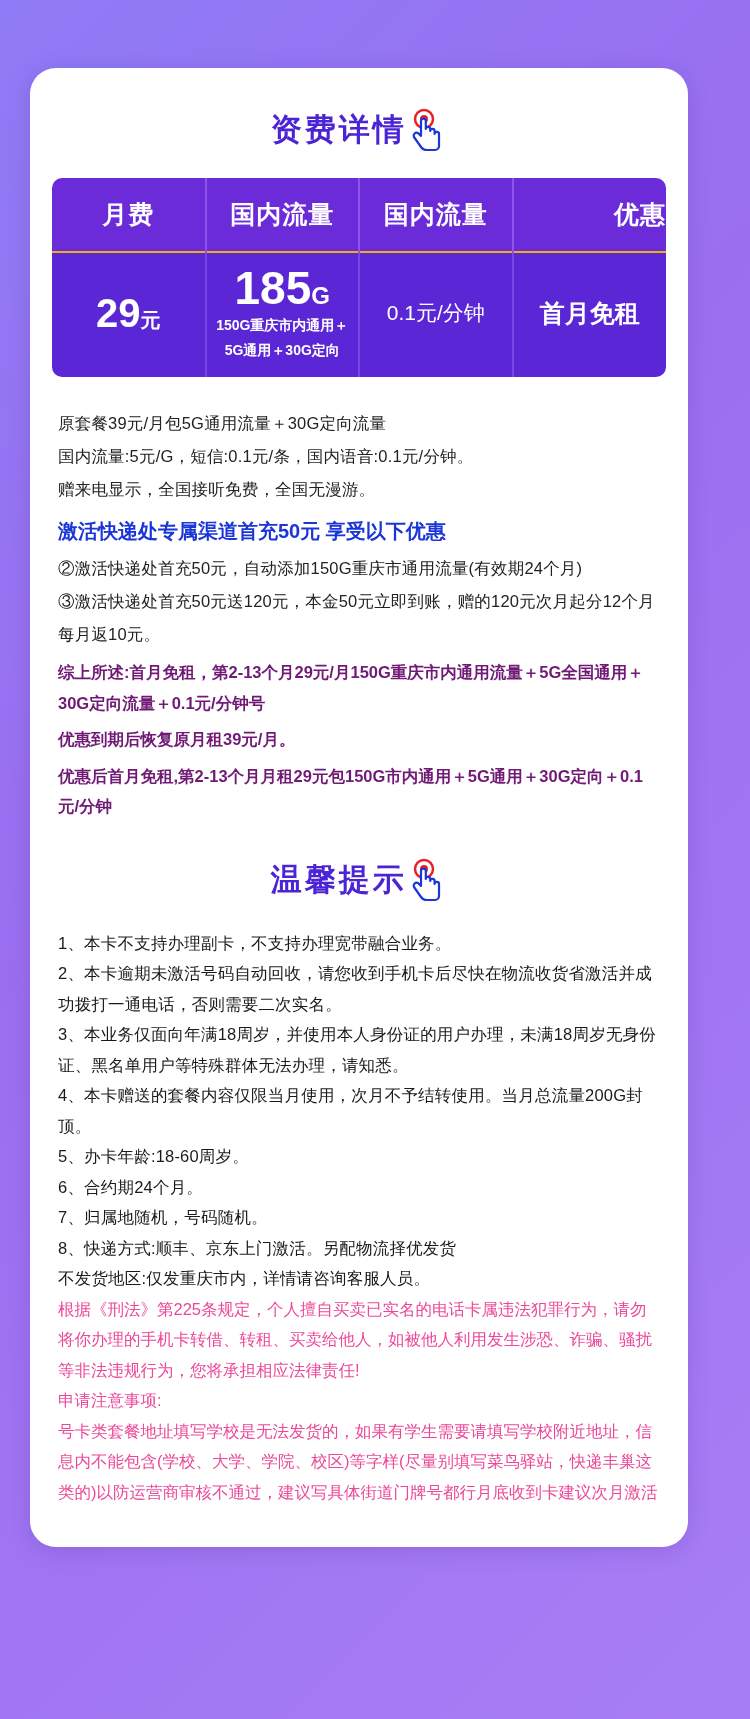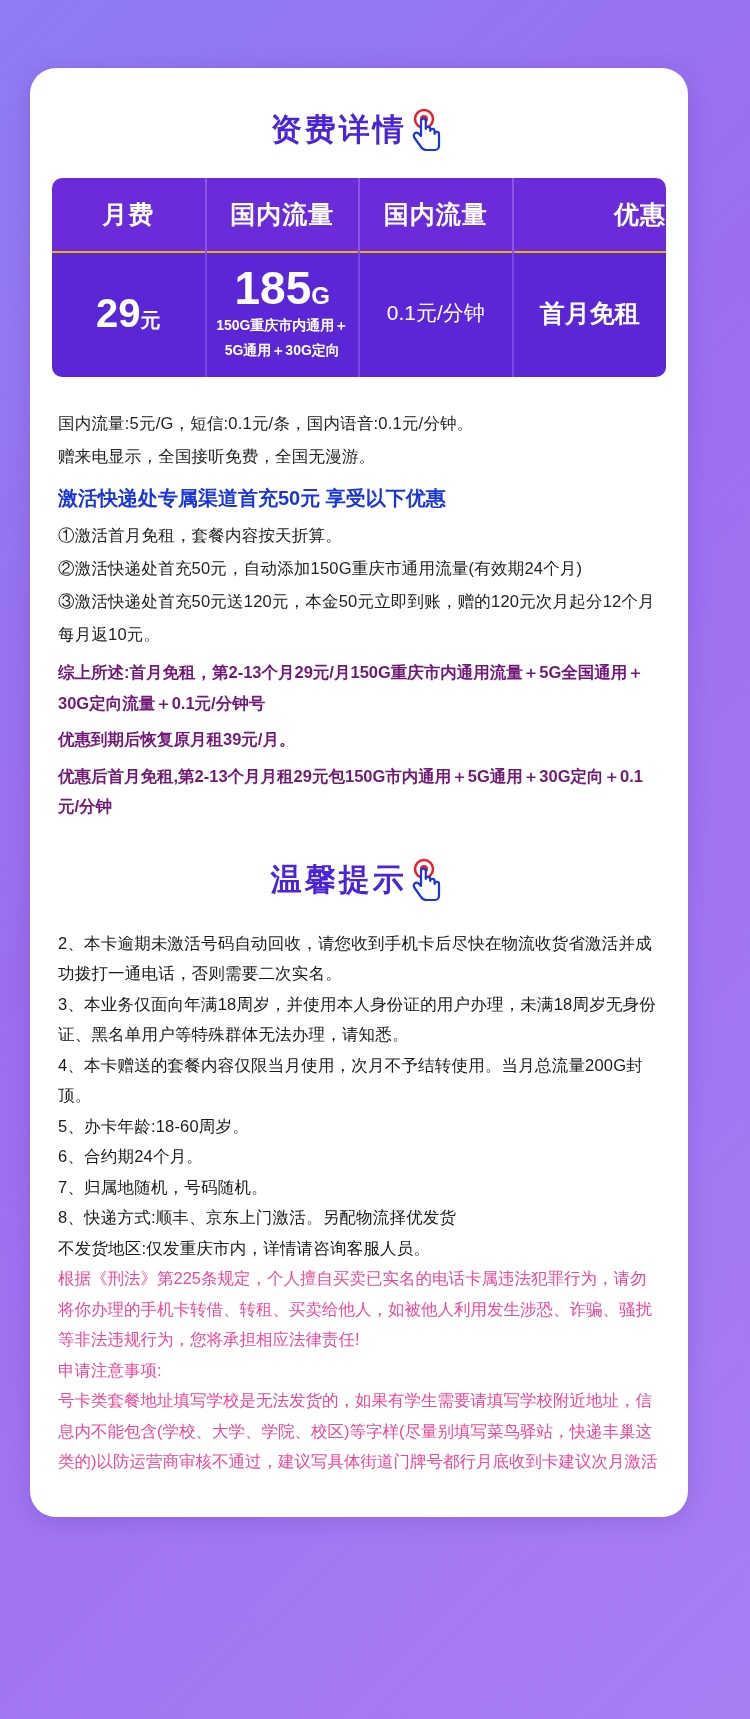--- a/index.html
+++ b/index.html
@@ -187,26 +187,26 @@
             <span class="mid-text">0.1元/分钟</span>
           </td>
           <td>
             <span class="promo-text">首月免租</span>
           </td>
         </tr>
       </tbody>
     </table>
 
     <div class="info-block">
+      <div class="line">原套餐39元/月包5G通用流量＋30G定向流量</div>
       <div class="line">国内流量:5元/G，短信:0.1元/条，国内语音:0.1元/分钟。</div>
       <div class="line">赠来电显示，全国接听免费，全国无漫游。</div>
 
       <div class="line-strong">激活快递处专属渠道首充50元  享受以下优惠</div>
 
-      <div class="line">①激活首月免租，套餐内容按天折算。</div>
       <div class="line">②激活快递处首充50元，自动添加150G重庆市通用流量(有效期24个月)</div>
       <div class="line">③激活快递处首充50元送120元，本金50元立即到账，赠的120元次月起分12个月每月返10元。</div>
 
       <div class="spacer-6"></div>
 
       <div class="line-red">综上所述:首月免租，第2-13个月29元/月150G重庆市内通用流量＋5G全国通用＋30G定向流量＋0.1元/分钟号</div>
       <div class="spacer-6"></div>
       <div class="line-red">优惠到期后恢复原月租39元/月。</div>
       <div class="spacer-6"></div>
       <div class="line-red">优惠后首月免租,第2-13个月月租29元包150G市内通用＋5G通用＋30G定向＋0.1元/分钟</div>
@@ -217,20 +217,21 @@
       <span class="hand">
         <svg width="40" height="44" viewBox="0 0 40 44">
           <circle cx="17" cy="11" r="9" fill="none" stroke="#e8202a" stroke-width="2.5"></circle>
           <circle cx="17" cy="11" r="4" fill="#e8202a"></circle>
           <path d="M14 13 L14 28 L11 25 a3 3 0 0 0 -4 4 L14 39 a7 7 0 0 0 6 3 L28 42 a4 4 0 0 0 4 -4 L32 26 a2.2 2.2 0 0 0 -4.4 0 L27.6 23 a2.2 2.2 0 0 0 -4.4 0 L23.2 21 a2.2 2.2 0 0 0 -4.4 0 L18.8 13 a2.4 2.4 0 0 0 -4.8 0 Z" fill="#ffffff" stroke="#1a35d8" stroke-width="2.2" stroke-linejoin="round"></path>
         </svg>
       </span>
     </div>
 
     <div class="tips">
+      <div class="line">1、本卡不支持办理副卡，不支持办理宽带融合业务。</div>
       <div class="line">2、本卡逾期未激活号码自动回收，请您收到手机卡后尽快在物流收货省激活并成功拨打一通电话，否则需要二次实名。</div>
       <div class="line">3、本业务仅面向年满18周岁，并使用本人身份证的用户办理，未满18周岁无身份证、黑名单用户等特殊群体无法办理，请知悉。</div>
       <div class="line">4、本卡赠送的套餐内容仅限当月使用，次月不予结转使用。当月总流量200G封顶。</div>
       <div class="line">5、办卡年龄:18-60周岁。</div>
       <div class="line">6、合约期24个月。</div>
       <div class="line">7、归属地随机，号码随机。</div>
       <div class="line">8、快递方式:顺丰、京东上门激活。另配物流择优发货</div>
       <div class="line">不发货地区:仅发重庆市内，详情请咨询客服人员。</div>
 
       <div class="line-red">根据《刑法》第225条规定，个人擅自买卖已实名的电话卡属违法犯罪行为，请勿将你办理的手机卡转借、转租、买卖给他人，如被他人利用发生涉恐、诈骗、骚扰等非法违规行为，您将承担相应法律责任!</div>

